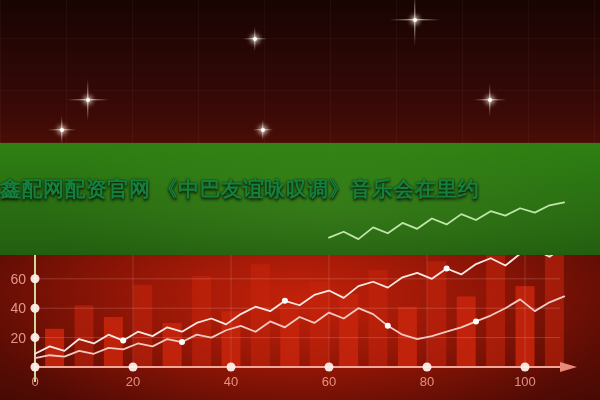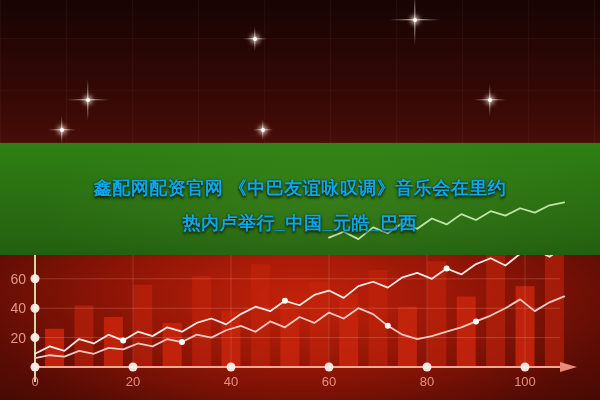--- a/index.html
+++ b/index.html
@@ -49,22 +49,22 @@
   .star s{position:absolute;left:50%;top:50%;width:4px;height:4px;margin:-2px 0 0 -2px;border-radius:50%;
     background:#fff;box-shadow:0 0 5px 2px rgba(255,240,225,0.85);}
 
   
   .chart-wrap{position:absolute;left:0;top:143px;width:600px;height:257px;}
   .chart-svg{position:absolute;left:0;top:0;width:600px;height:257px;}
 
   
   .title{
     position:absolute;left:0;top:171px;width:600px;
-    text-align:center;color:#0ea5e9;
-    font-size:18px;line-height:35px;font-weight:bold;
+    text-align:left;color:#15803d;
+    font-size:21px;line-height:35px;font-weight:bold;
     letter-spacing:0.5px;
     text-shadow:0 2px 3px rgba(0,0,0,0.75),0 0 2px rgba(0,0,0,0.6);
     white-space:pre-line;
   }
 </style>
 </head>
 <body>
 
 <div id="stage">
 
@@ -188,15 +188,15 @@
   </div>
 
   <div class="green-band"></div>
 
   <svg class="chart-svg" id="chart-svg-green" style="position:absolute;left:0;top:143px;" viewBox="0 0 600 257" preserveAspectRatio="none">
       <g>
         <polyline points="329,94.64000000000001 343.70000000000005,88.75999999999999 358.40000000000003,96.11 373.1,84.35 387.8,90.22999999999999 402.5,79.94 417.20000000000005,85.82 431.90000000000003,75.53 446.6,81.41 461.3,71.12 476.00000000000006,77 490.70000000000005,68.18 505.40000000000003,72.59 520.1,65.24000000000001 534.8,69.65 549.5,62.30000000000001 564.2,59.360000000000014" fill="none" stroke="#bfe6a8" stroke-width="1.8" stroke-linejoin="round" stroke-linecap="round"></polyline>
       </g>
     </svg>
 
-  <div class="title"><span>鑫配网配资官网 《中巴友谊咏叹调》音乐会在里约</span><br><span>热内卢举行_中国_元皓_巴西</span></div>
+  <div class="title"><span>鑫配网配资官网 《中巴友谊咏叹调》音乐会在里约</span><br></div>
 
 </div>
 
 </body></html>

